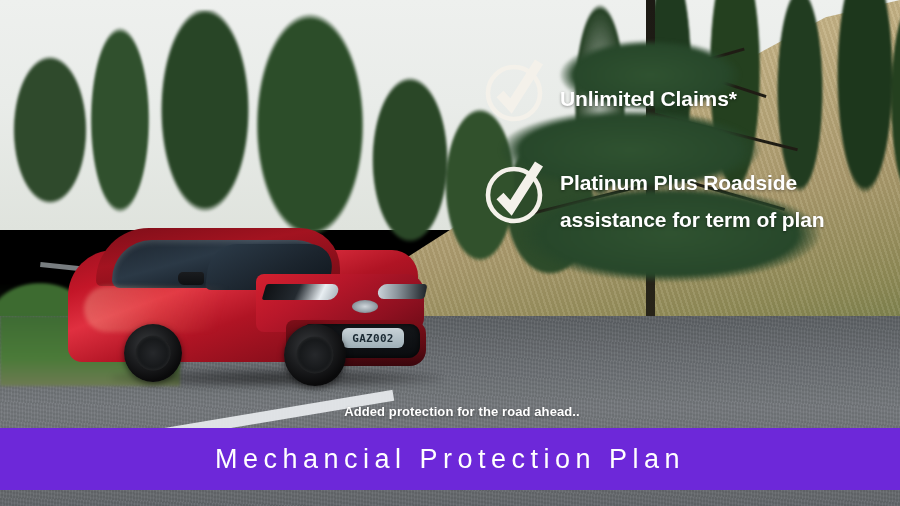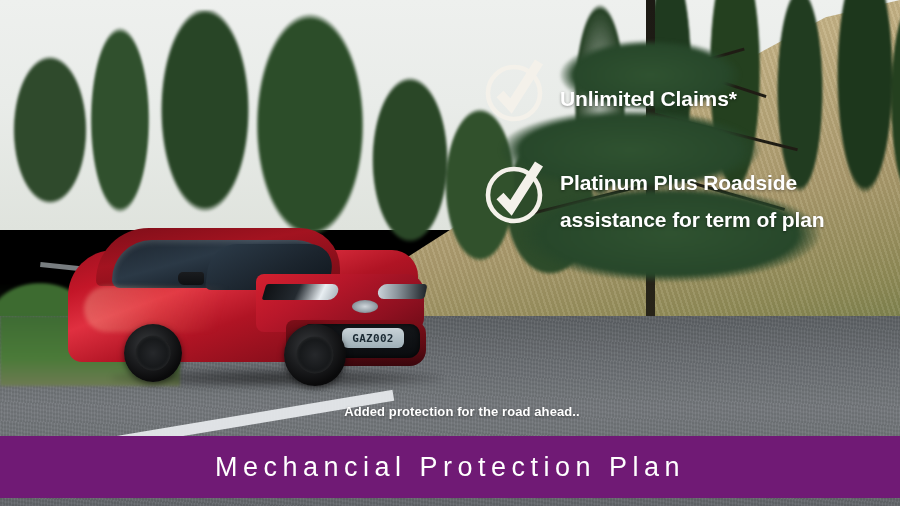--- a/index.html
+++ b/index.html
@@ -241,22 +241,22 @@
   .tagline {
     position:absolute; left:0; top:404px; width:900px;
     text-align:center; color:#ffffff;
     font-size:13px; font-weight:700; letter-spacing:.1px;
     text-shadow:0 1px 3px rgba(0,0,0,.45);
     padding-left:24px;
   }
 
   
   .footer-banner {
-    position:absolute; left:0; bottom:8px; width:900px; height:62px;
-    background:#701a75;
+    position:absolute; left:0; bottom:16px; width:900px; height:62px;
+    background:#6d28d9;
     display:flex; align-items:center; justify-content:center;
   }
   .footer-title {
     color:#ffffff; font-size:27px; font-weight:400;
     letter-spacing:5.5px; white-space:nowrap;
   }
 </style>
 </head>
 <body>
 

